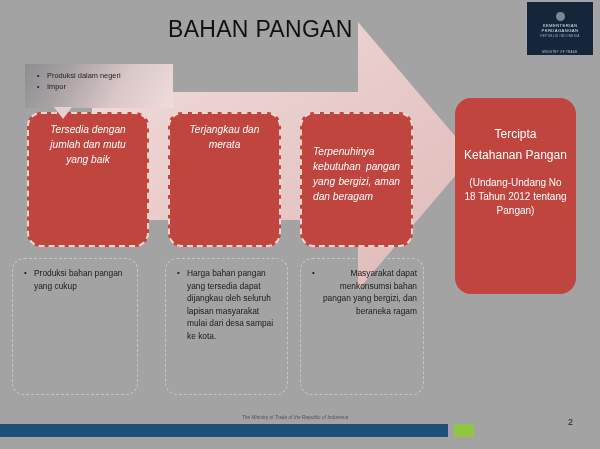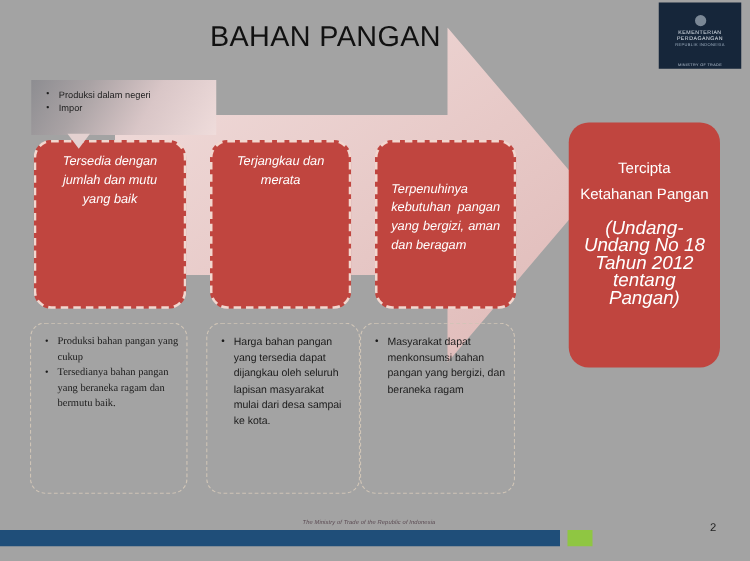--- a/index.html
+++ b/index.html
@@ -181,41 +181,40 @@
     box-sizing: border-box;
     padding: 26px 9px 0 9px;
     text-align: center;
   }
   .final-title {
     font-size: 12px;
     line-height: 21px;
     margin: 0 0 10px 0;
   }
   .final-sub {
-    font-size: 15px;
+    font-size: 10px;
     line-height: 14px;
     margin: 0;
-    font-style: italic;
   }
 
   
   .detail {
     position: absolute;
     top: 258px;
     height: 137px;
     border: 1px dashed #cfc4b6;
     border-radius: 12px;
     background: transparent;
     box-sizing: border-box;
     z-index: 2;
     padding: 8px 6px 0 6px;
   }
-  .detail.d1 { left: 24px;  width: 126px; font-family: Liberation Serif, serif; }
+  .detail.d1 { left: 12px;  width: 126px; }
   .detail.d2 { left: 165px; width: 123px; }
-  .detail.d3 { left: 288px; width: 124px; }
+  .detail.d3 { left: 300px; width: 124px; text-align: right; }
   .detail ul {
     margin: 0;
     padding: 0 0 0 15px;
     list-style: none;
   }
   .detail li {
     position: relative;
     font-size: 8.4px;
     line-height: 12.6px;
     color: #1a1a1a;
@@ -315,21 +314,20 @@
   </div>
 
   <div class="final-box">
     <div class="final-title">Tercipta Ketahanan Pangan</div>
     <div class="final-sub">(Undang-Undang No 18 Tahun 2012 tentang Pangan)</div>
   </div>
 
   <div class="detail d1">
     <ul>
       <li>Produksi bahan pangan yang cukup</li>
-      <li>Tersedianya bahan pangan yang beraneka ragam dan bermutu baik.</li>
     </ul>
   </div>
   <div class="detail d2">
     <ul>
       <li>Harga bahan pangan yang tersedia dapat dijangkau oleh seluruh lapisan masyarakat mulai dari desa sampai ke kota.</li>
     </ul>
   </div>
   <div class="detail d3">
     <ul>
       <li>Masyarakat dapat menkonsumsi bahan pangan yang bergizi, dan beraneka ragam</li>

